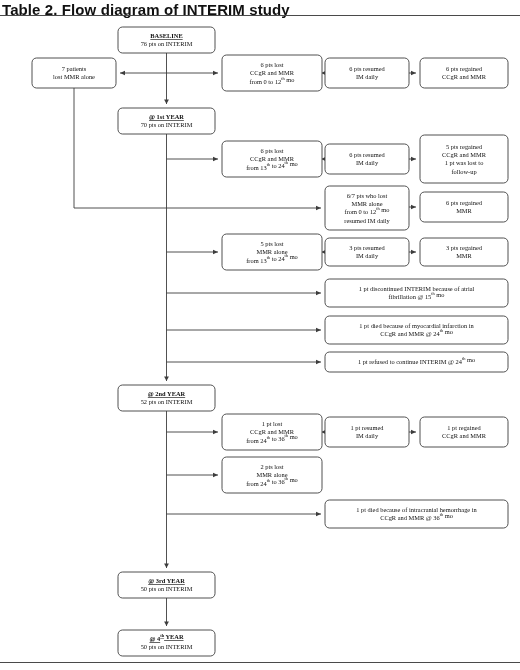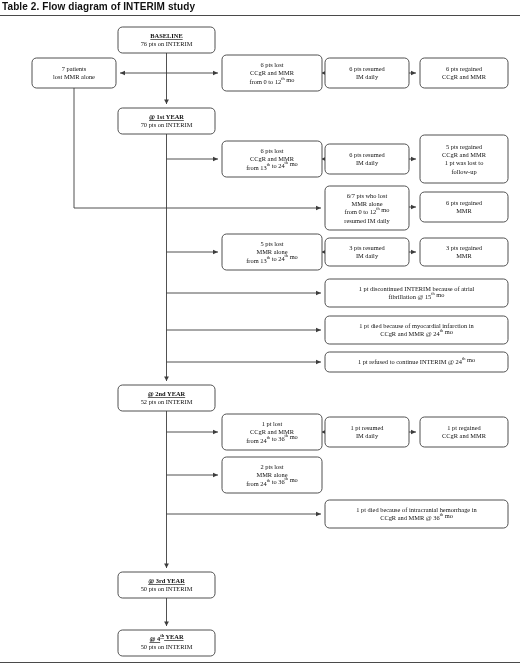--- a/index.html
+++ b/index.html
@@ -18,21 +18,21 @@
   #page {
     position: relative;
     width: 520px;
     height: 670px;
   }
   .caption {
     position: absolute;
     left: 2px;
     top: 1px;
     font-family: "Liberation Sans", sans-serif;
-    font-size: 10px;
+    font-size: 15px;
     font-weight: bold;
     letter-spacing: 0.1px;
     color: #111111;
     white-space: nowrap;
   }
   .rule {
     position: absolute;
     left: 0;
     width: 520px;
     height: 0;

